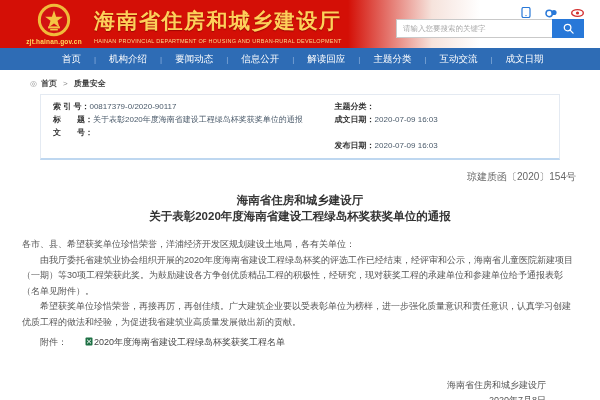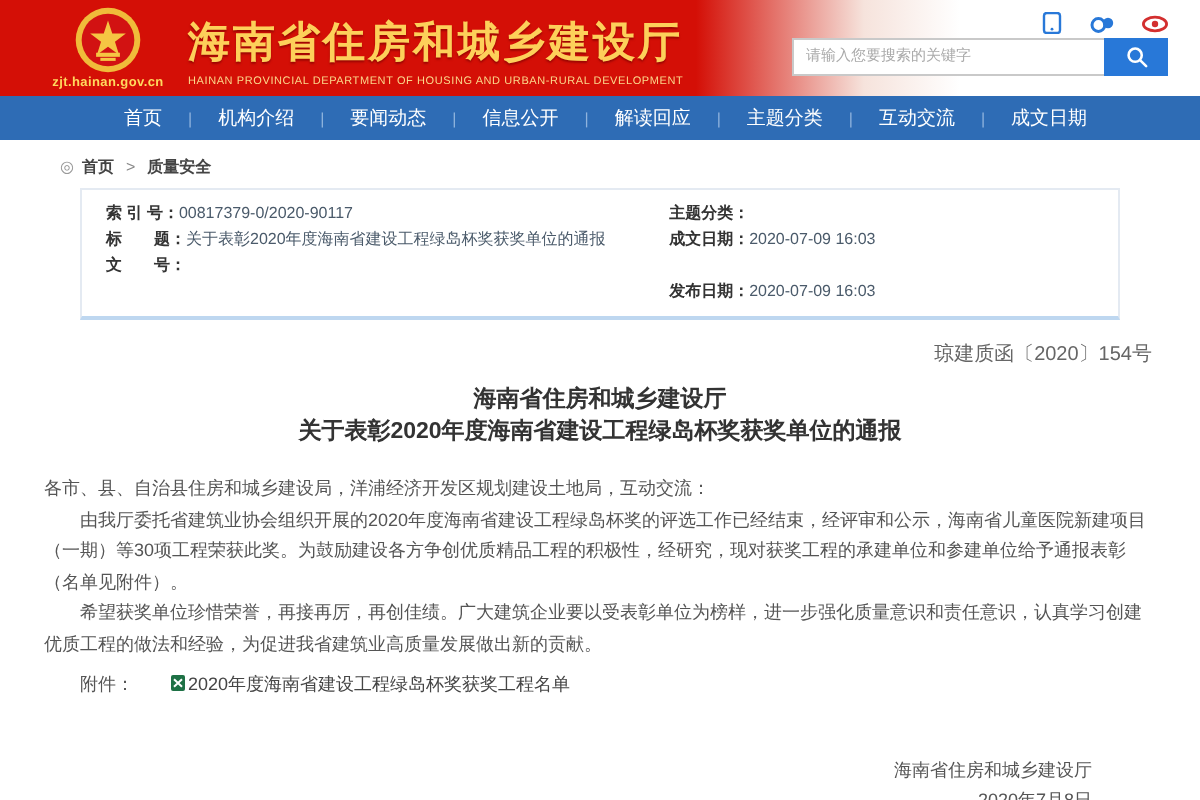--- a/index.html
+++ b/index.html
@@ -33,21 +33,21 @@
   .head-title .en {
     font-size: 5.5px; color: #fbd98c; margin-top: 3px; letter-spacing: 0.3px;
   }
   .head-right { position: absolute; right: 16px; top: 4px; width: 188px; }
   .quick-icons { text-align: right; height: 13px; }
   .quick-icons .qicon { display: inline-block; margin-left: 9px; vertical-align: top; cursor: pointer; }
   .search-row { display: flex; margin-top: 2px; }
   .search-input {
     flex: 1; height: 19px; border: 1px solid #c9c9c9; border-right: none;
     font-size: 7.5px; padding: 0 6px; color: #666; outline: none;
-    font-family: Liberation Mono, monospace;
+    font-family: Liberation Sans, sans-serif;
   }
   .search-input::placeholder { color: #aaa; }
   .search-btn {
     width: 32px; height: 19px; background: #2878d8; border: none; cursor: pointer;
     display: flex; align-items: center; justify-content: center;
   }
 
   
   .nav {
     height: 22px; background: #2e6cb5; display: flex; align-items: center;
@@ -199,21 +199,21 @@
   </div>
 </div>
 
 <div class="doc">
   <div class="doc-number">琼建质函〔2020〕154号</div>
   <div class="doc-title">
     <div>海南省住房和城乡建设厅</div>
     <div>关于表彰2020年度海南省建设工程绿岛杯奖获奖单位的通报</div>
   </div>
   <div class="doc-body">
-    <p>各市、县、自治县住房和城乡建设局，洋浦经济开发区规划建设土地局，互动交流：</p>
+    <p>各市、县、希望获奖单位珍惜荣誉，洋浦经济开发区规划建设土地局，各有关单位：</p>
     <p class="indent">由我厅委托省建筑业协会组织开展的2020年度海南省建设工程绿岛杯奖的评选工作已经结束，经评审和公示，海南省儿童医院新建项目（一期）等30项工程荣获此奖。为鼓励建设各方争创优质精品工程的积极性，经研究，现对获奖工程的承建单位和参建单位给予通报表彰（名单见附件）。</p>
     <p class="indent">希望获奖单位珍惜荣誉，再接再厉，再创佳绩。广大建筑企业要以受表彰单位为榜样，进一步强化质量意识和责任意识，认真学习创建优质工程的做法和经验，为促进我省建筑业高质量发展做出新的贡献。</p>
     <div class="attachment">
       <span>附件：</span><span class="attach-icon"><svg width="8" height="9" viewBox="0 0 8 9">
             <rect x="0.5" y="0.5" width="7" height="8" rx="1" fill="#1e7145"></rect>
             <path d="M2 2.6 L6 6.4 M6 2.6 L2 6.4" stroke="#ffffff" stroke-width="1"></path>
           </svg></span><a class="attach-link">2020年度海南省建设工程绿岛杯奖获奖工程名单</a>
     </div>
   </div>
   <div class="signature">

